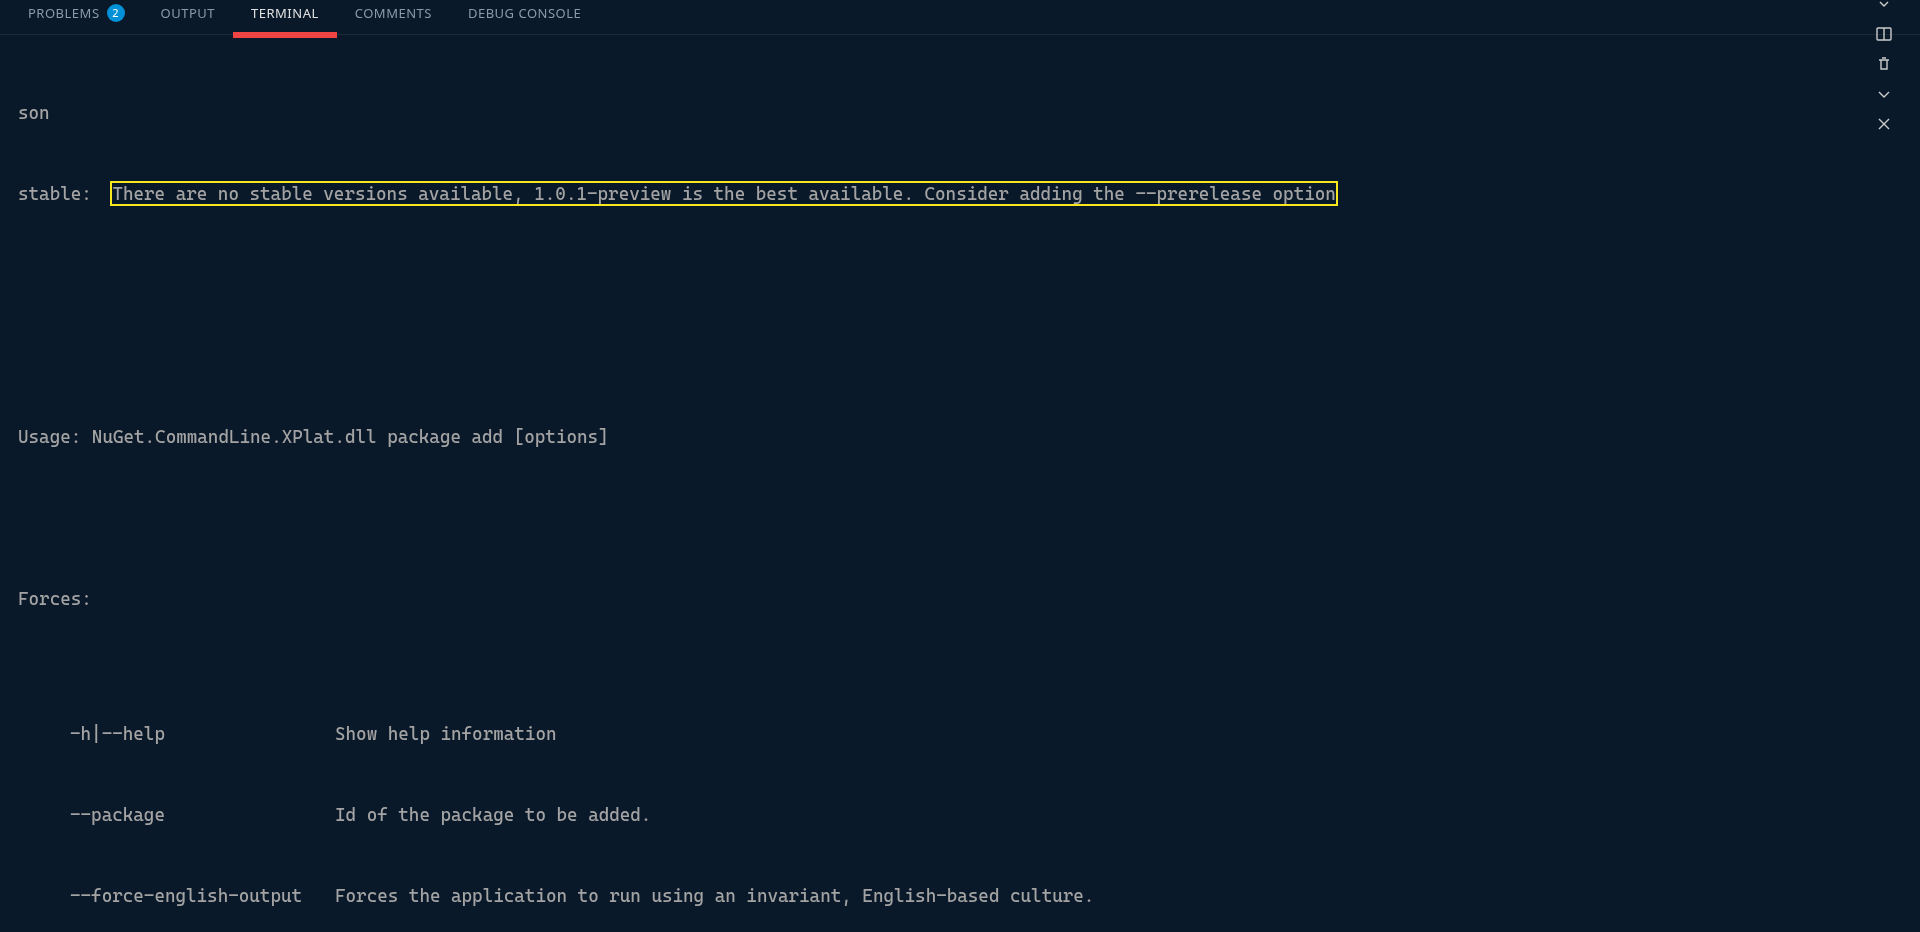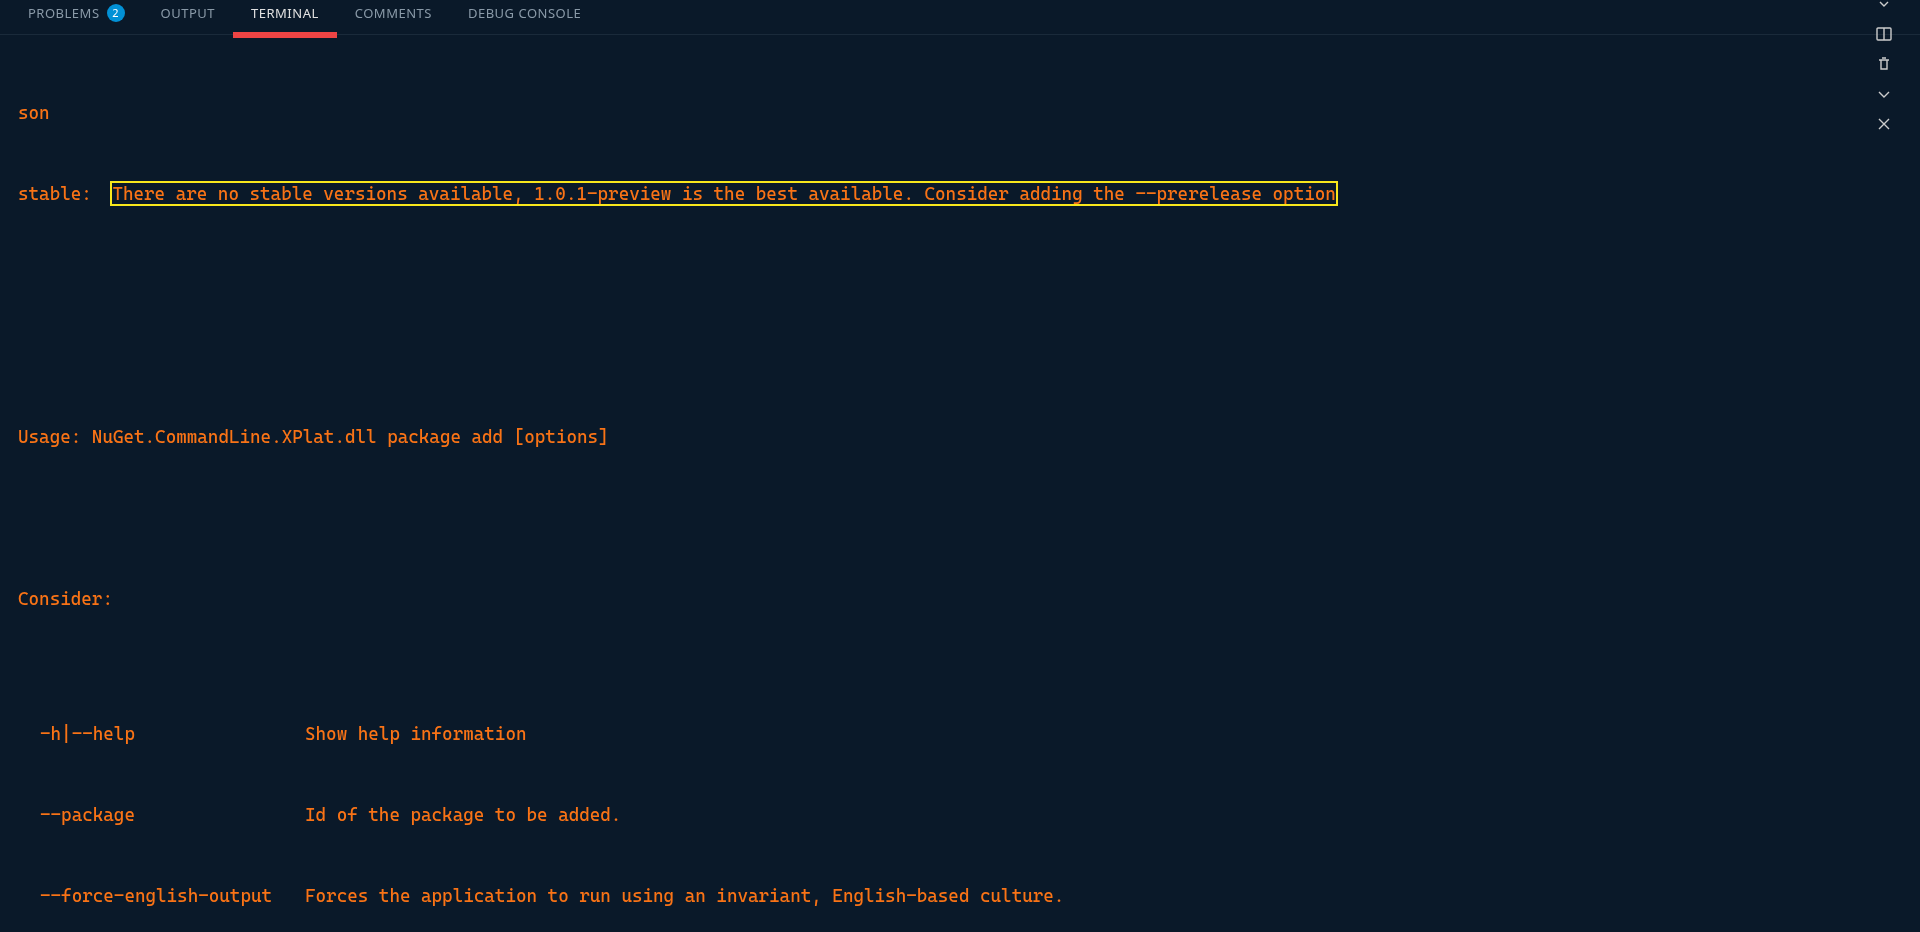--- a/index.html
+++ b/index.html
@@ -72,30 +72,30 @@
     fill: none;
     stroke-width: 1.4;
   }
   
   .terminal-body {
     padding: 10px 18px;
     white-space: pre;
     font-variant-ligatures: none;
     overflow: hidden;
   }
-  .line { white-space: pre-wrap; word-break: break-all; color: #f97316;}
+  .line { white-space: pre-wrap; word-break: break-all; color: #a3a3a3;}
   .err-highlight {
     border: 2px solid #f8e71c;
     padding: 0 0;
     display: inline;
     margin-left: 8px;
   }
   
   .opt-table { margin-left: 22px;}
-  .opt-row { display: flex; }
+  .opt-row { display: flex; margin-left: 30px; }
   .opt-name { width: 265px; flex-shrink: 0; }
 </style>
 </head>
 <body>
 
 <div class="panel-tabs">
   <div class="tab-list">
     <div class="tab">
       <span>PROBLEMS</span>
       <span class="badge">2</span>
@@ -133,21 +133,21 @@
   </div>
 </div>
 
 <div class="terminal-body">
   <div class="line">son</div>
   <div class="line"><span>stable: </span><span class="err-highlight">There are no stable versions available, 1.0.1-preview is the best available. Consider adding the --prerelease option</span></div>
   <div class="line">&nbsp;</div>
   <div class="line">&nbsp;</div>
   <div class="line">Usage: NuGet.CommandLine.XPlat.dll package add [options]</div>
   <div class="line">&nbsp;</div>
-  <div class="line">Consider:</div>
+  <div class="line">Forces:</div>
   <div class="opt-table">
     <div class="opt-row line"><span class="opt-name">-h|--help</span><span>Show help information</span></div>
     <div class="opt-row line"><span class="opt-name">--package</span><span>Id of the package to be added.</span></div>
     <div class="opt-row line"><span class="opt-name">--force-english-output</span><span>Forces the application to run using an invariant, English-based culture.</span></div>
     
     
     
     
     
   </div>

